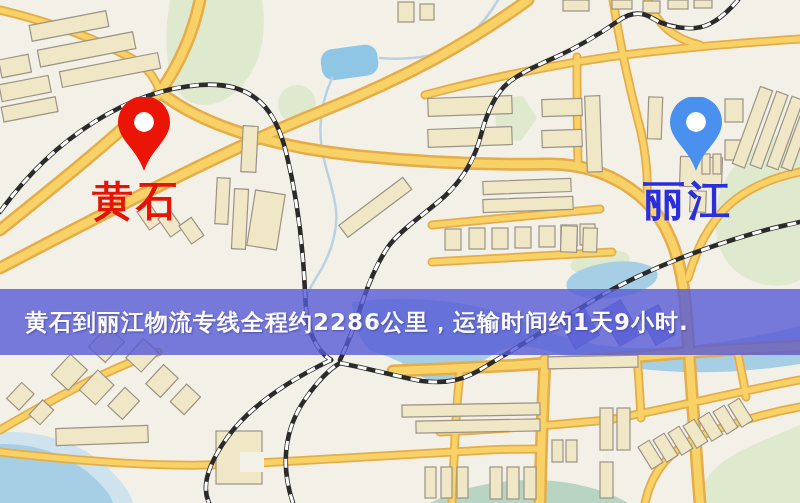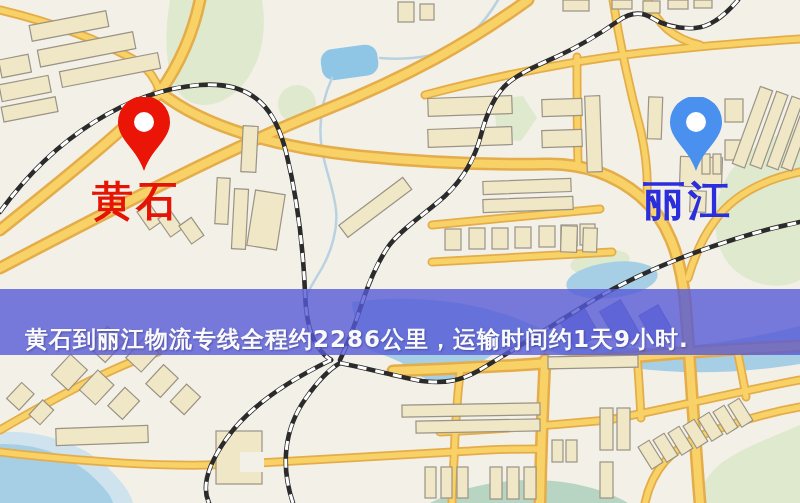--- a/index.html
+++ b/index.html
@@ -21,21 +21,21 @@
   .rail-base{fill:none;stroke:var(--railway,#2b2b2b);stroke-width:4.6;stroke-linecap:round;}
   .rail-dash{fill:none;stroke:#ffffff;stroke-width:3;stroke-dasharray:9 9;}
   
   .city-label{position:absolute;font-weight:bold;font-size:41px;line-height:1;letter-spacing:3px;
     text-shadow:0 0 2px rgba(255,255,255,.35);white-space:nowrap;user-select:none;}
   .label-origin{left:92px;top:181px;}
   .label-destination{left:643px;top:180px;font-size:42px;}
   .pin{position:absolute;width:58px;height:74px;}
   .pin-origin{left:115px;top:97px;}
   .pin-destination{left:667px;top:97px;}
-  .banner{position:absolute;left:0;top:289px;width:800px;height:66px;display:flex;align-items:flex-end;}
+  .banner{position:absolute;left:0;top:289px;width:800px;height:66px;display:flex;align-items:center;}
   .banner-text{color:#fafafa;font-size:23px;font-weight:600;padding-left:25px;letter-spacing:1px;
     text-shadow:1px 1px 2px rgba(50,50,130,.55);white-space:nowrap;}
 </style>
 </head>
 <body>
 
 <div class="map-container">
 
   <svg class="base" width="800" height="503" viewBox="0 0 800 503">
     <defs>

